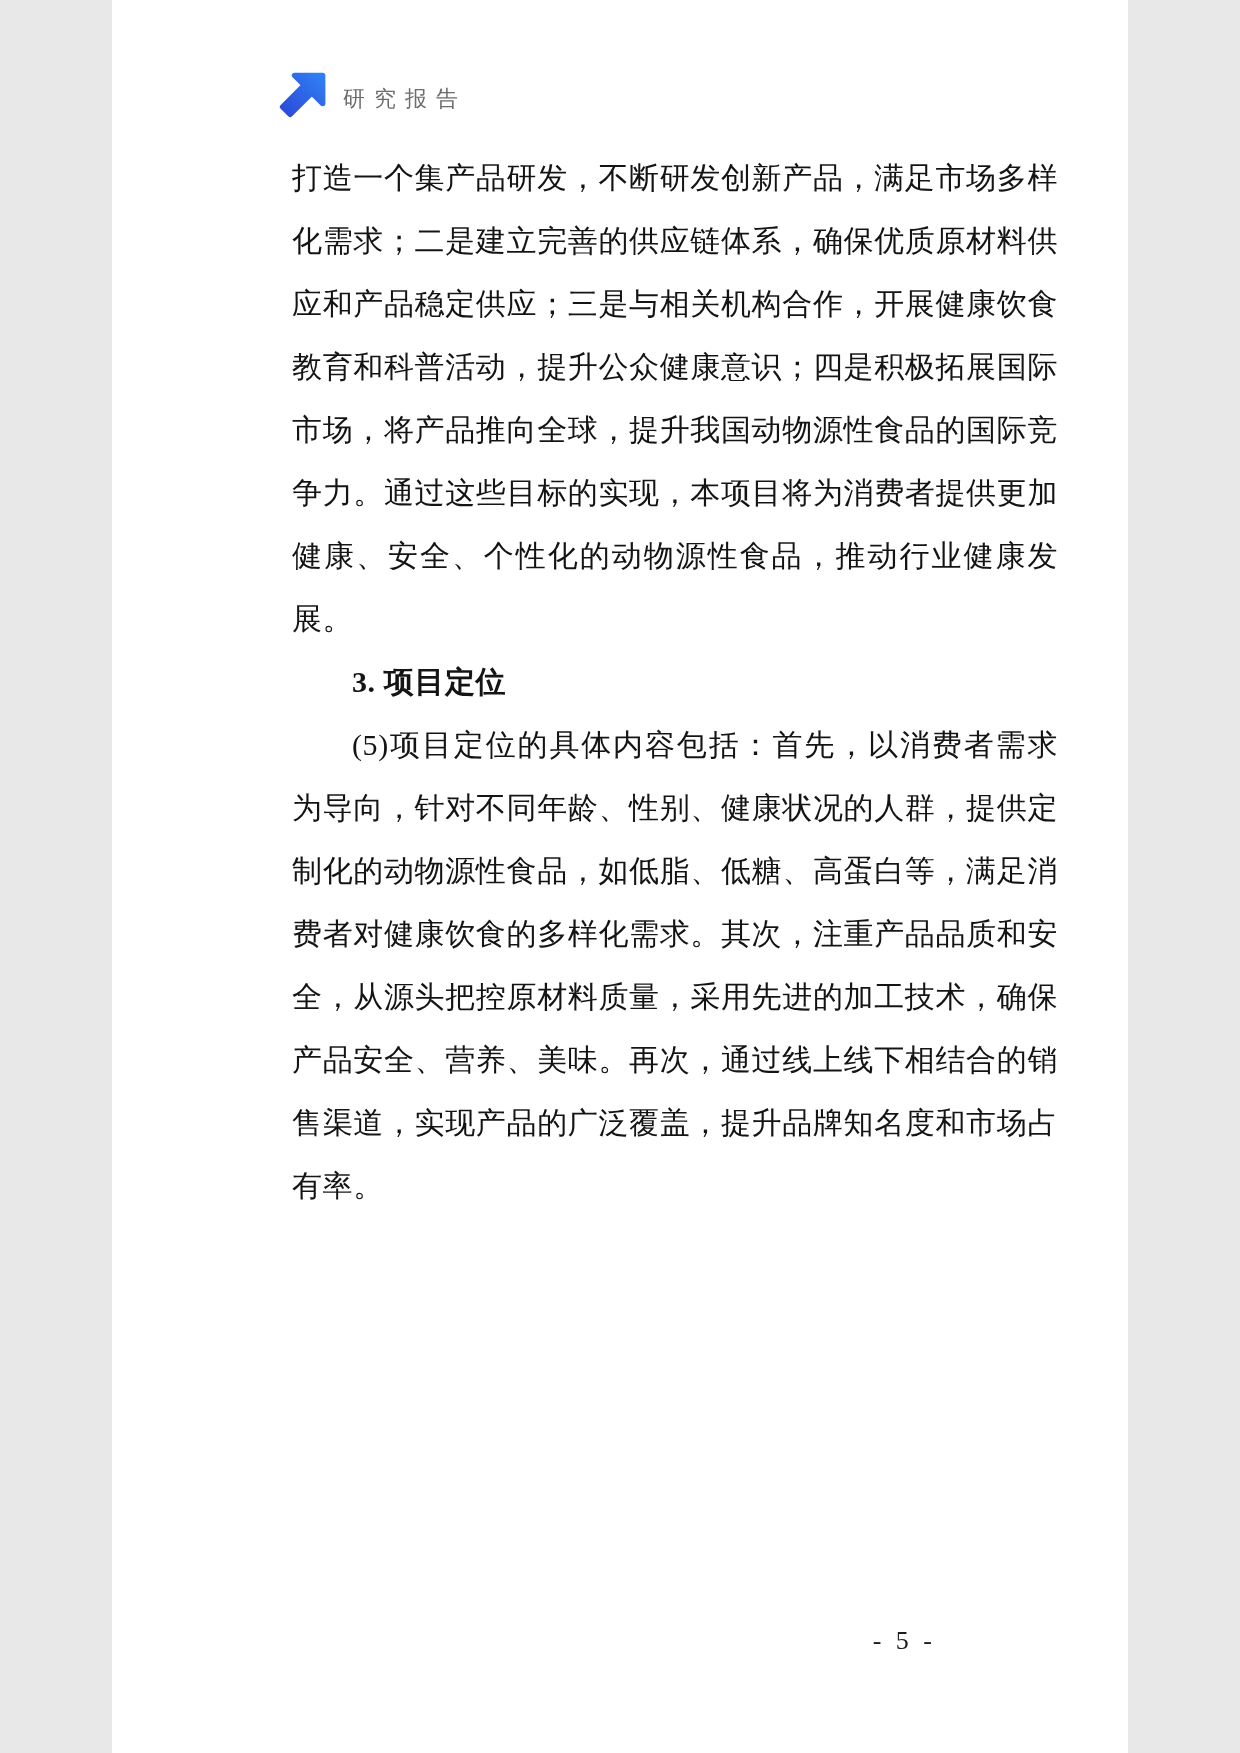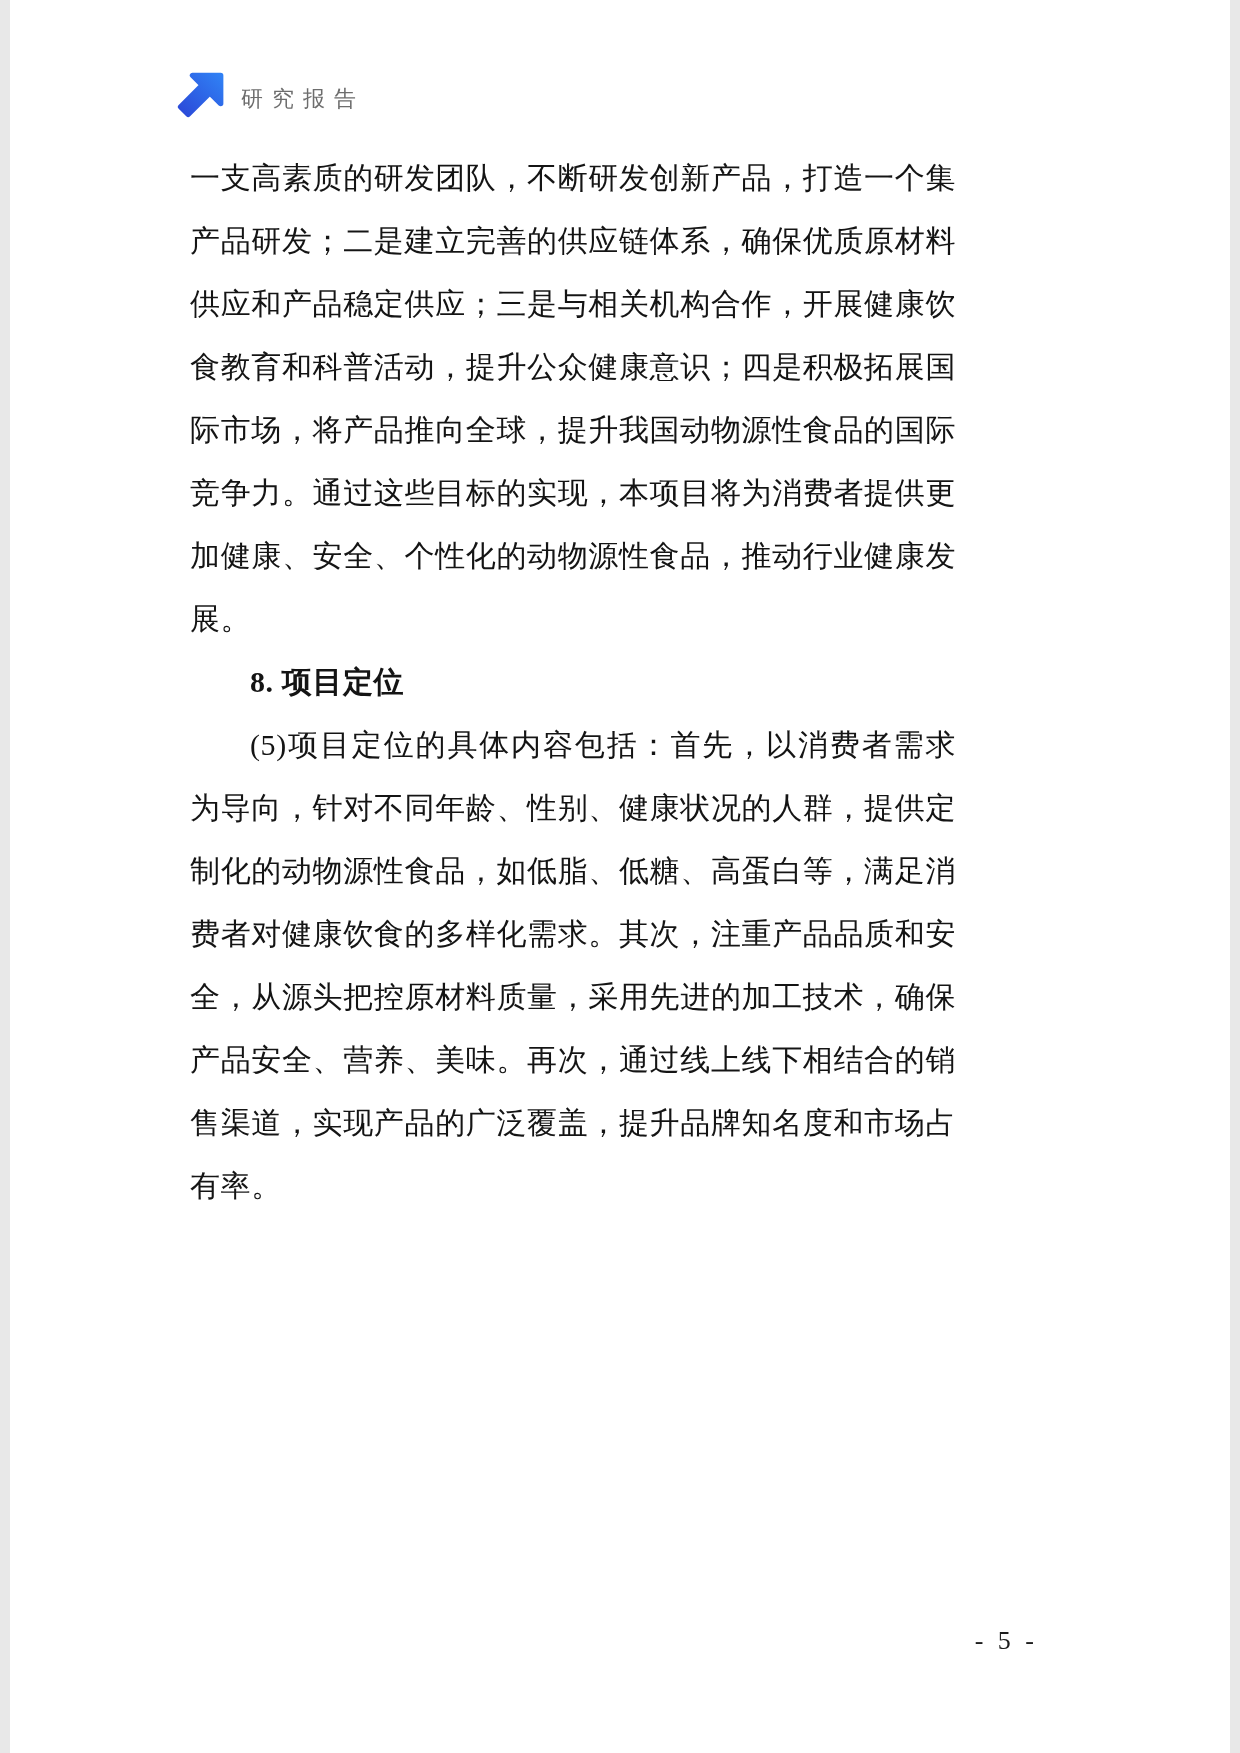--- a/index.html
+++ b/index.html
@@ -1,18 +1,18 @@
 <!DOCTYPE html>
 <html><head>
 <meta charset="utf-8">
 <style>
   html,body{margin:0;padding:0;background:#e8e8e8;}
   .page{
     position:relative;
-    width:1220px;height:1753px;
+    width:1016px;height:1753px;
     margin:0 auto;
     background:#ffffff;
     font-family:"Liberation Serif","DejaVu Serif",serif;
     overflow:hidden;
   }
   
   .doc-header{
     position:absolute;left:163px;top:70px;
     display:flex;align-items:center;gap:16px;
   }
@@ -65,20 +65,20 @@
             <stop offset="1" stop-color="#3080f4"></stop>
           </linearGradient>
         </defs>
         <path d="M18 5 L44 5 L44 31 L34 21 L14 41 L7 34 L27 14 Z" fill="url(#logoGrad)" stroke="url(#logoGrad)" stroke-width="5" stroke-linejoin="round"></path>
       </svg>
     </span>
     <span class="logo-label">研究报告</span>
   </div>
 
   <div class="doc-body">
-    <p>一支高素质的研发团队，不断研发创新产品，打造一个集产品研发；二是建立完善的供应链体系，确保优质原材料供应和产品稳定供应；三是与相关机构合作，开展健康饮食教育和科普活动，提升公众健康意识；四是积极拓展国际市场，将产品推向全球，提升我国动物源性食品的国际竞争力。通过这些目标的实现，本项目将为消费者提供更加健康、安全、个性化的动物源性食品，推动行业健康发展。</p>
-    <p class="section-heading">8. 项目定位</p>
+    <p>打造一个集产品研发，不断研发创新产品，满足市场多样化需求；二是建立完善的供应链体系，确保优质原材料供应和产品稳定供应；三是与相关机构合作，开展健康饮食教育和科普活动，提升公众健康意识；四是积极拓展国际市场，将产品推向全球，提升我国动物源性食品的国际竞争力。通过这些目标的实现，本项目将为消费者提供更加健康、安全、个性化的动物源性食品，推动行业健康发展。</p>
+    <p class="section-heading">3. 项目定位</p>
     <p class="para-indent">(5)项目定位的具体内容包括：首先，以消费者需求为导向，针对不同年龄、性别、健康状况的人群，提供定制化的动物源性食品，如低脂、低糖、高蛋白等，满足消费者对健康饮食的多样化需求。其次，注重产品品质和安全，从源头把控原材料质量，采用先进的加工技术，确保产品安全、营养、美味。再次，通过线上线下相结合的销售渠道，实现产品的广泛覆盖，提升品牌知名度和市场占有率。</p>
   </div>
 
   <div class="doc-footer">- 5 -</div>
 
 </div>
 
 </body></html>

